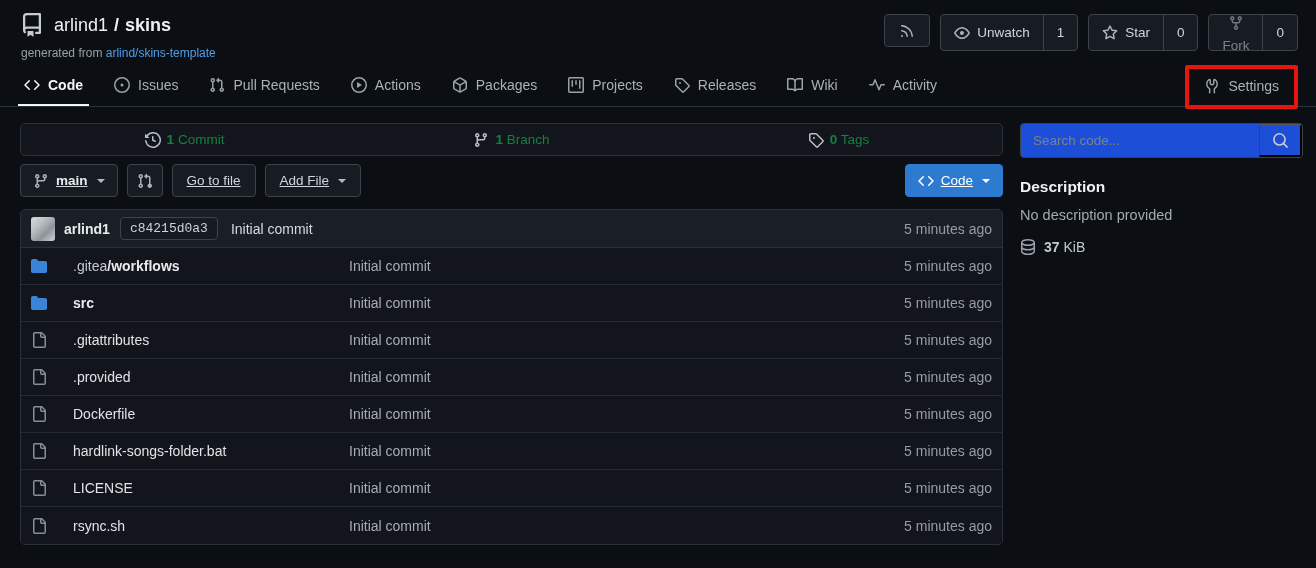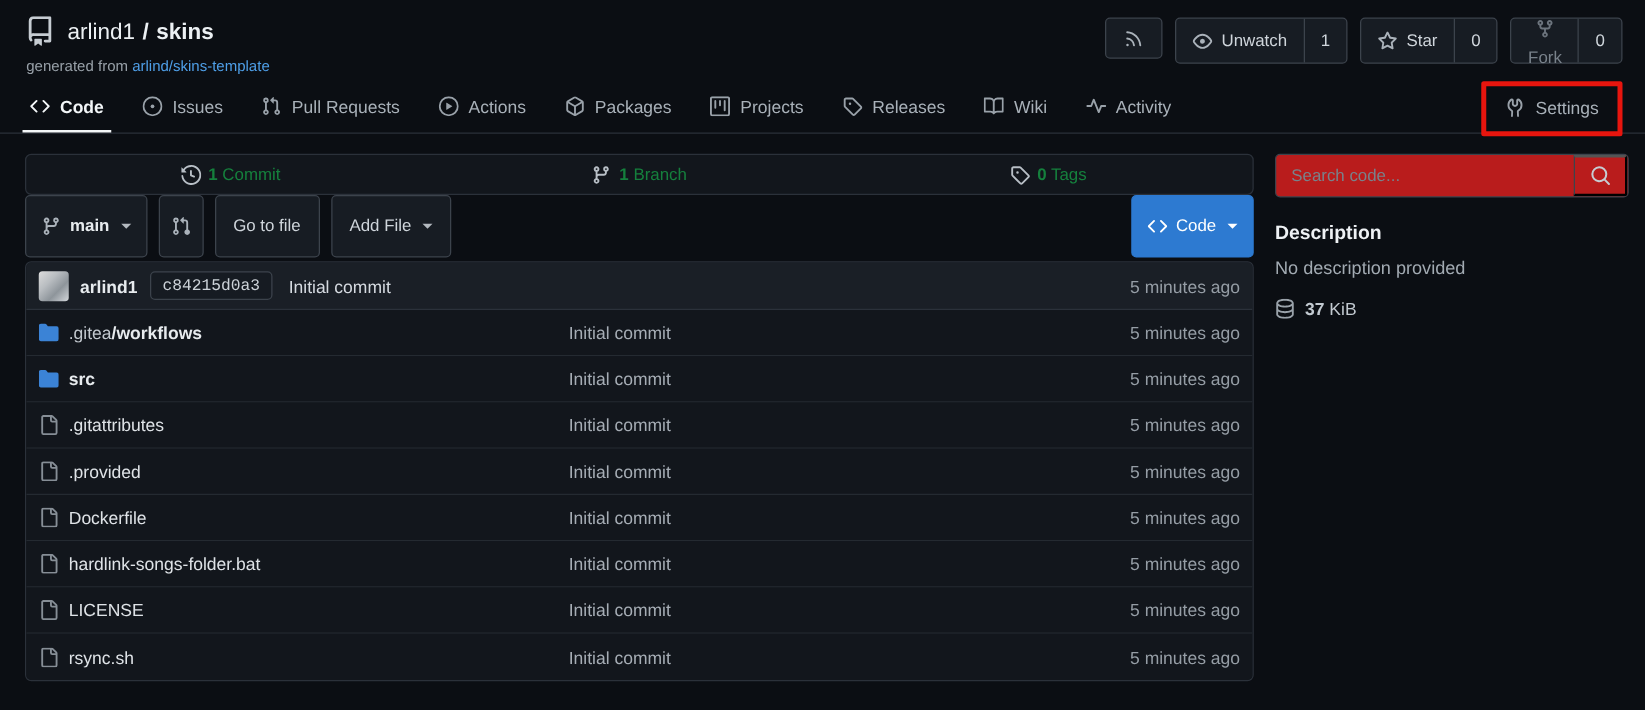--- a/index.html
+++ b/index.html
@@ -50,51 +50,51 @@
   
   .content { display:flex; padding:16px 13px 0 20px; gap:17px; }
   .main-col { width:983px; flex:none; }
 
   .stats-bar { display:flex; height:33px; border:1px solid #2b313a; border-radius:5px; background:#12161c; align-items:center; }
   .stat { flex:1; display:flex; align-items:center; justify-content:center; gap:6px; color:#15803d; font-size:13.5px; cursor:pointer; }
   .stat .icon { color:#b8bfc6; }
   .stat b { font-weight:700; }
 
   .toolbar { display:flex; gap:9px; margin-top:8px; height:33px; align-items:center; }
-  .toolbar .btn { height:50px; }
+  .toolbar .btn { height:33px;text-decoration:underline; }
   .branch-label { font-weight:700; color:#e7ebee; }
   .spacer { flex:1; }
   .btn-code { background:var(--accent); border:1px solid var(--accent); color:#fff; padding:0 12px; height:33px; font-size:13.5px; }
   .btn-code .icon { color:#fff; }
   .btn-code .caret { opacity:1; }
 
   .file-table { margin-top:12px; border:1px solid #2b313a; border-radius:5px; overflow:hidden; background:#12161c; }
   .commit-row { display:flex; align-items:center; height:38px; padding:0 10px; background:#1a1f26; border-bottom:1px solid #2b313a; }
   .avatar { width:24px; height:24px; border-radius:3px; flex:none;
             background:linear-gradient(135deg,#dcdcdc 0%,#b9bdc1 35%,#8e959b 65%,#d2d6da 100%); }
   .commit-author { font-weight:700; color:#e7ebee; margin:0 10px 0 9px; cursor:pointer; }
   .sha-badge { font-family:"Liberation Mono","DejaVu Sans Mono",monospace; font-size:13px; color:#ccd2d8;
                background:#161b22; border:1px solid #3c434c; border-radius:4px; padding:3px 9px; cursor:pointer; }
   .commit-msg { margin-left:13px; color:#d5dae0; cursor:pointer; }
   .commit-time { margin-left:auto; color:#959da5; }
 
   .file-row { display:flex; align-items:center; height:37px; padding:0 10px; border-bottom:1px solid #242a31; background:#12161c; }
   .file-row:last-child { border-bottom:none; }
-  .cell-name { width:424px; display:flex; align-items:center; gap:8px; overflow:hidden; white-space:nowrap; }
+  .cell-name { width:318px; display:flex; align-items:center; gap:26px; overflow:hidden; white-space:nowrap; }
   .cell-name a { color:#dfe3e7; text-decoration:none; cursor:pointer; }
   .cell-name .prefix { color:#c3c9cf; font-weight:400; }
   .folder .cell-name a .main-seg { font-weight:700; color:#e7ebee; }
   .folder-glyph { color:var(--folder-blue); }
   .file-glyph { color:#868e96; }
   .cell-msg { flex:1; color:#a6adb5; cursor:pointer; }
   .cell-time { width:170px; text-align:right; color:#959da5; }
 
   
   .sidebar { flex:1; min-width:0; }
-  .search-box { display:flex; height:35px; border:1px solid #3c434c; border-radius:4px; overflow:hidden; background:#b91c1c; }
+  .search-box { display:flex; height:35px; border:1px solid #3c434c; border-radius:4px; overflow:hidden; background:#1d4ed8; }
   .search-box input { flex:1; background:transparent; border:none; outline:none; color:#d5dae0; font-size:13.5px; padding:0 12px; font-family:inherit; }
   .search-box input::placeholder { color:#79828b; }
   .search-btn { width:43px; border-left:1px solid #3c434c; display:flex; align-items:center; justify-content:center; color:#c6ccd2; cursor:pointer; background:transparent; }
   .search-btn .icon { width:17px; height:17px; }
   .desc-title { margin-top:20px; font-size:15.5px; font-weight:700; color:#eef1f4; }
   .desc-empty { margin-top:11px; font-size:14.5px; color:#a2aab2; }
   .manage-topics { margin-top:22px; font-size:12px; color:#949ca4; cursor:pointer; }
   .size-row { margin-top:16px; display:flex; align-items:center; gap:8px; color:#c2c9d0; font-size:14px; }
   .size-row .icon { color:#9aa2aa; }
   .size-row b { font-weight:700; }

